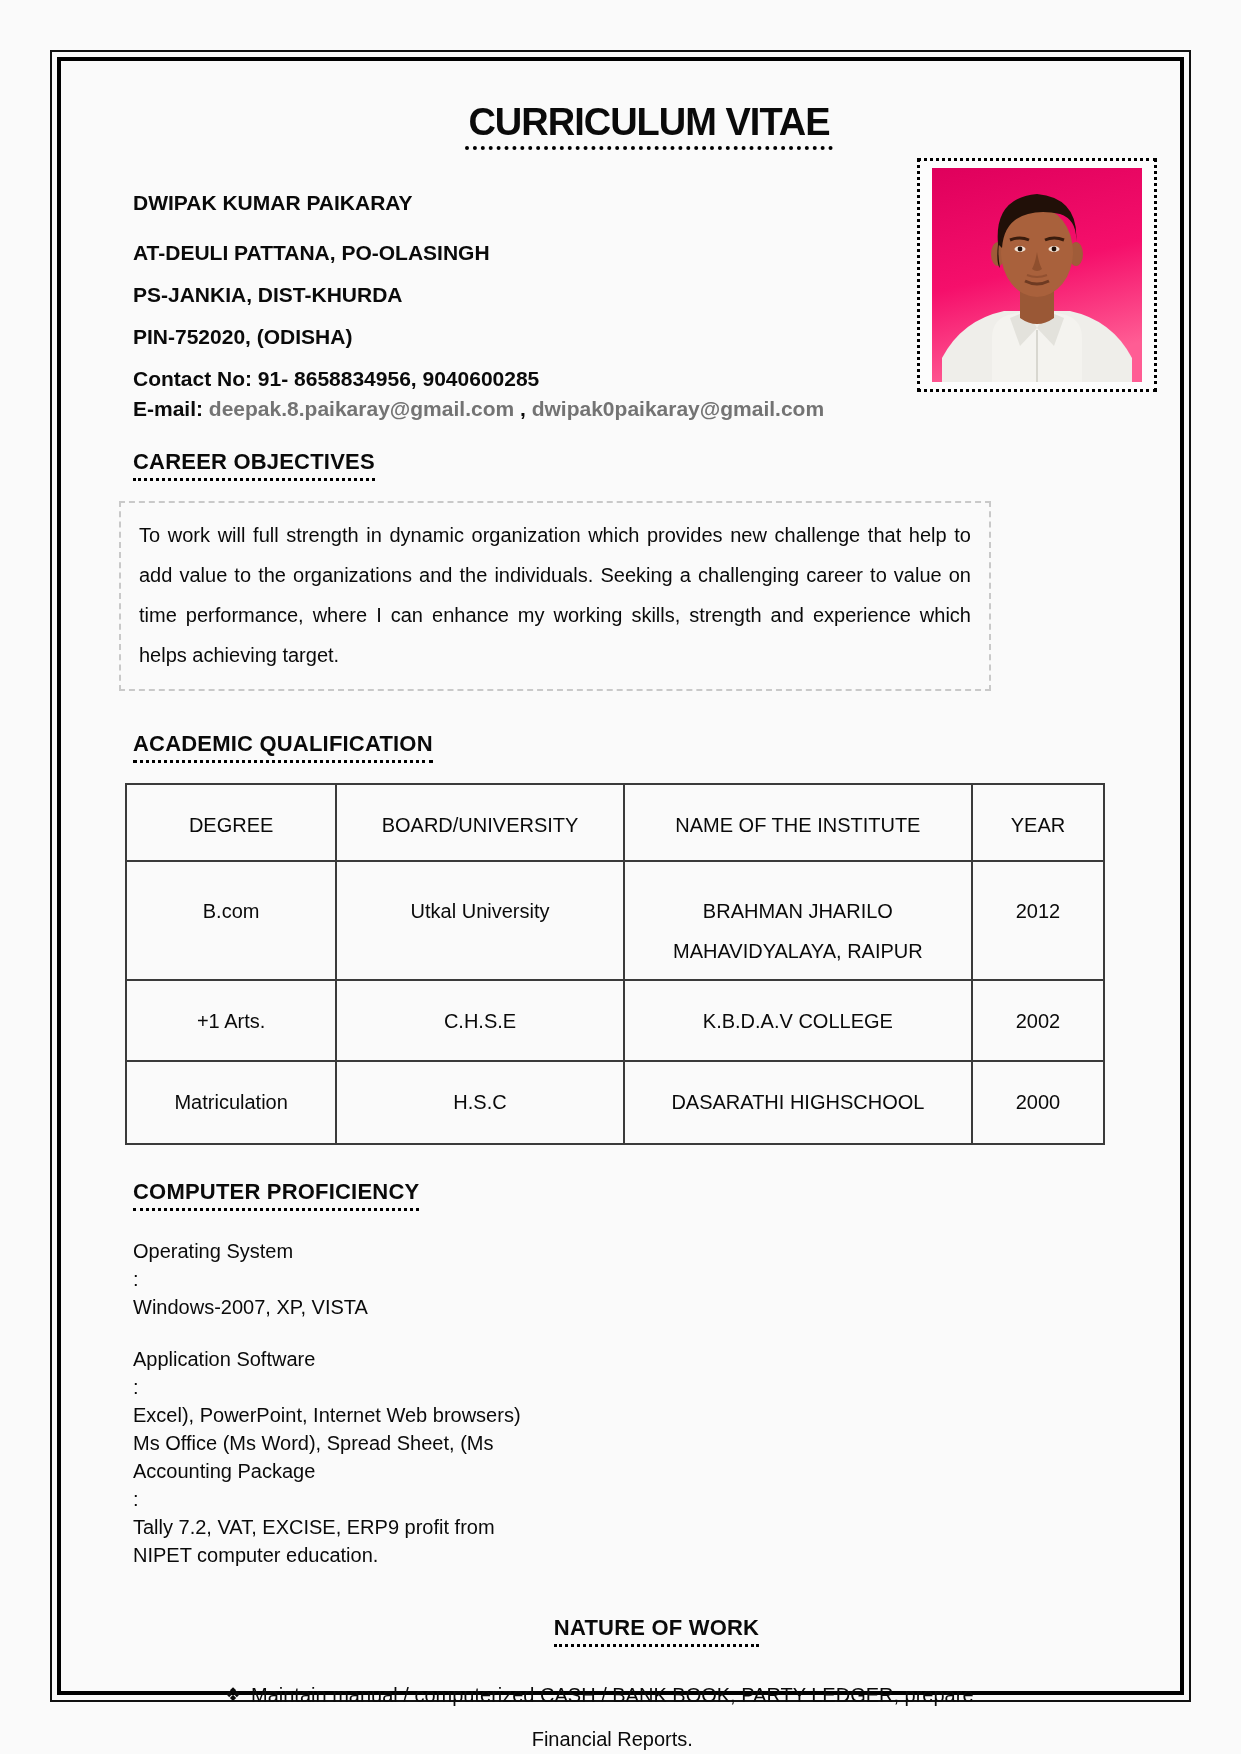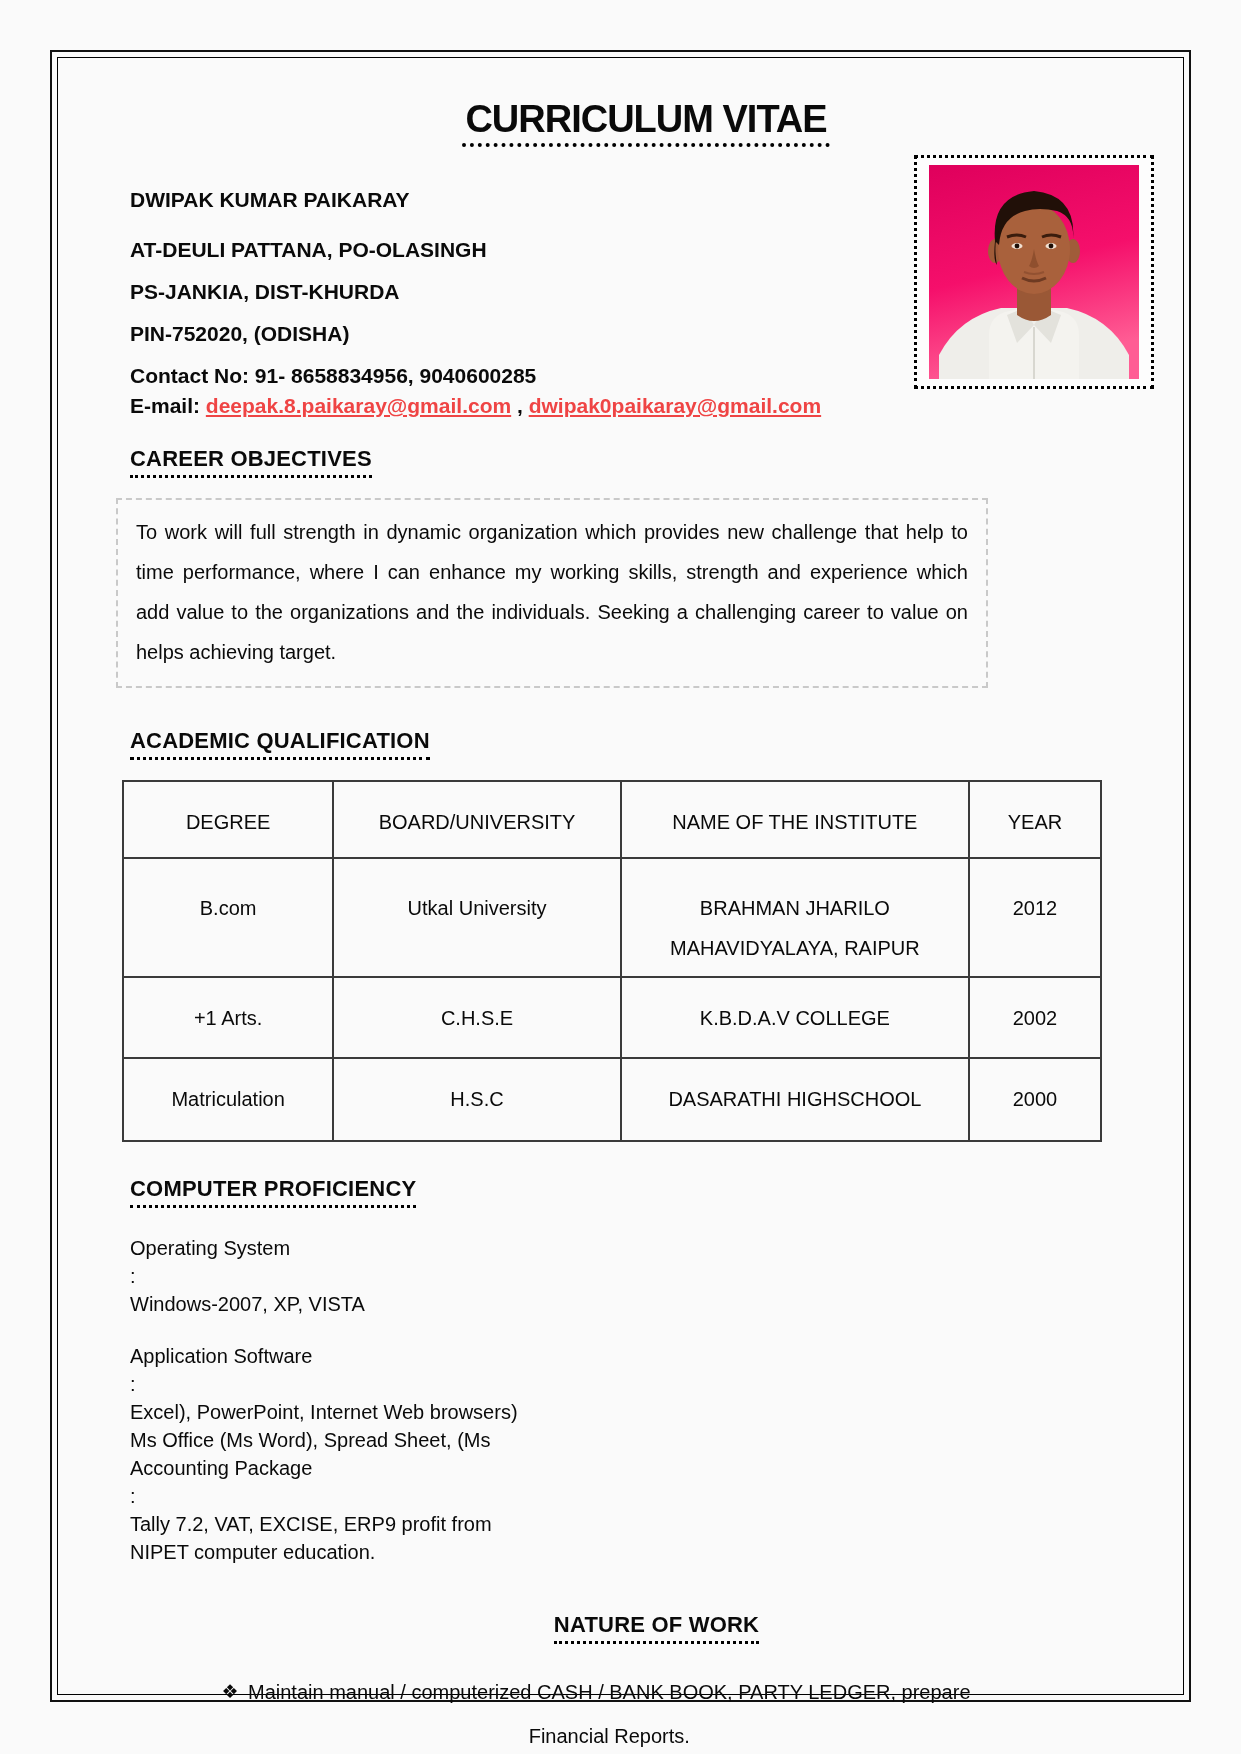--- a/index.html
+++ b/index.html
@@ -9,21 +9,21 @@
     font-family:"Liberation Sans","DejaVu Sans",sans-serif;
     color:#0a0a0a;
     position:relative;
   }
   .frame{
     position:absolute;left:50px;top:50px;right:50px;bottom:52px;
     border:2px solid #111;
   }
   .frame-inner{
     position:absolute;left:5px;top:5px;right:5px;bottom:5px;
-    border:1px solid #000000;
+    border:4px solid #000000;
   }
   .content{
     position:absolute;left:0;top:0;right:0;bottom:0;
     padding:40px 0 0 72px;
   }
   
   .title-wrap{width:1032px;text-align:center;}
   .doc-title{
     display:inline-block;
     font-size:38px;font-weight:bold;letter-spacing:-1px;
@@ -40,21 +40,21 @@
     background:#fdfdfd;
     display:flex;align-items:center;justify-content:center;
   }
   .photo-frame svg{display:block;}
   
   .personal{margin-top:40px;}
   .p-line{font-size:21px;font-weight:bold;line-height:25px;margin-bottom:17px;}
   .p-line.name{margin-bottom:25px;}
   .p-line.contact{margin-bottom:5px;}
   .email-line{font-size:21px;font-weight:bold;line-height:25px;}
-  .email-line a{color:#ef4444;text-decoration:underline;cursor:pointer;}
+  .email-line a{color:#737373;cursor:pointer;}
   
   .sec-heading{
     display:inline-block;
     font-size:22px;font-weight:bold;
     border-bottom:3px dotted #000;
     padding-bottom:3px;
     letter-spacing:0.2px;
   }
   .sec-co{margin-top:28px;}
   .sec-aq{margin-top:40px;}
@@ -167,22 +167,22 @@
           <a>deepak.8.paikaray@gmail.com</a>
           <span>,</span>
           <a>dwipak0paikaray@gmail.com</a>
         </div>
       </div>
 
       <div class="sec-co">
         <span class="sec-heading">CAREER OBJECTIVES</span>
         <div class="obj-box">
           <div class="obj-line just">To work will full strength in dynamic organization which provides new challenge that help to</div>
+          <div class="obj-line just">add value to the organizations and the individuals. Seeking a challenging career to value on</div>
           <div class="obj-line just">time performance, where I can enhance my working skills, strength and experience which</div>
-          <div class="obj-line just">add value to the organizations and the individuals. Seeking a challenging career to value on</div>
           <div class="obj-line">helps achieving target.</div>
         </div>
       </div>
 
       <div class="sec-aq">
         <span class="sec-heading">ACADEMIC QUALIFICATION</span>
         <table class="aq">
           <colgroup>
               <col class="c1">
               <col class="c2">

